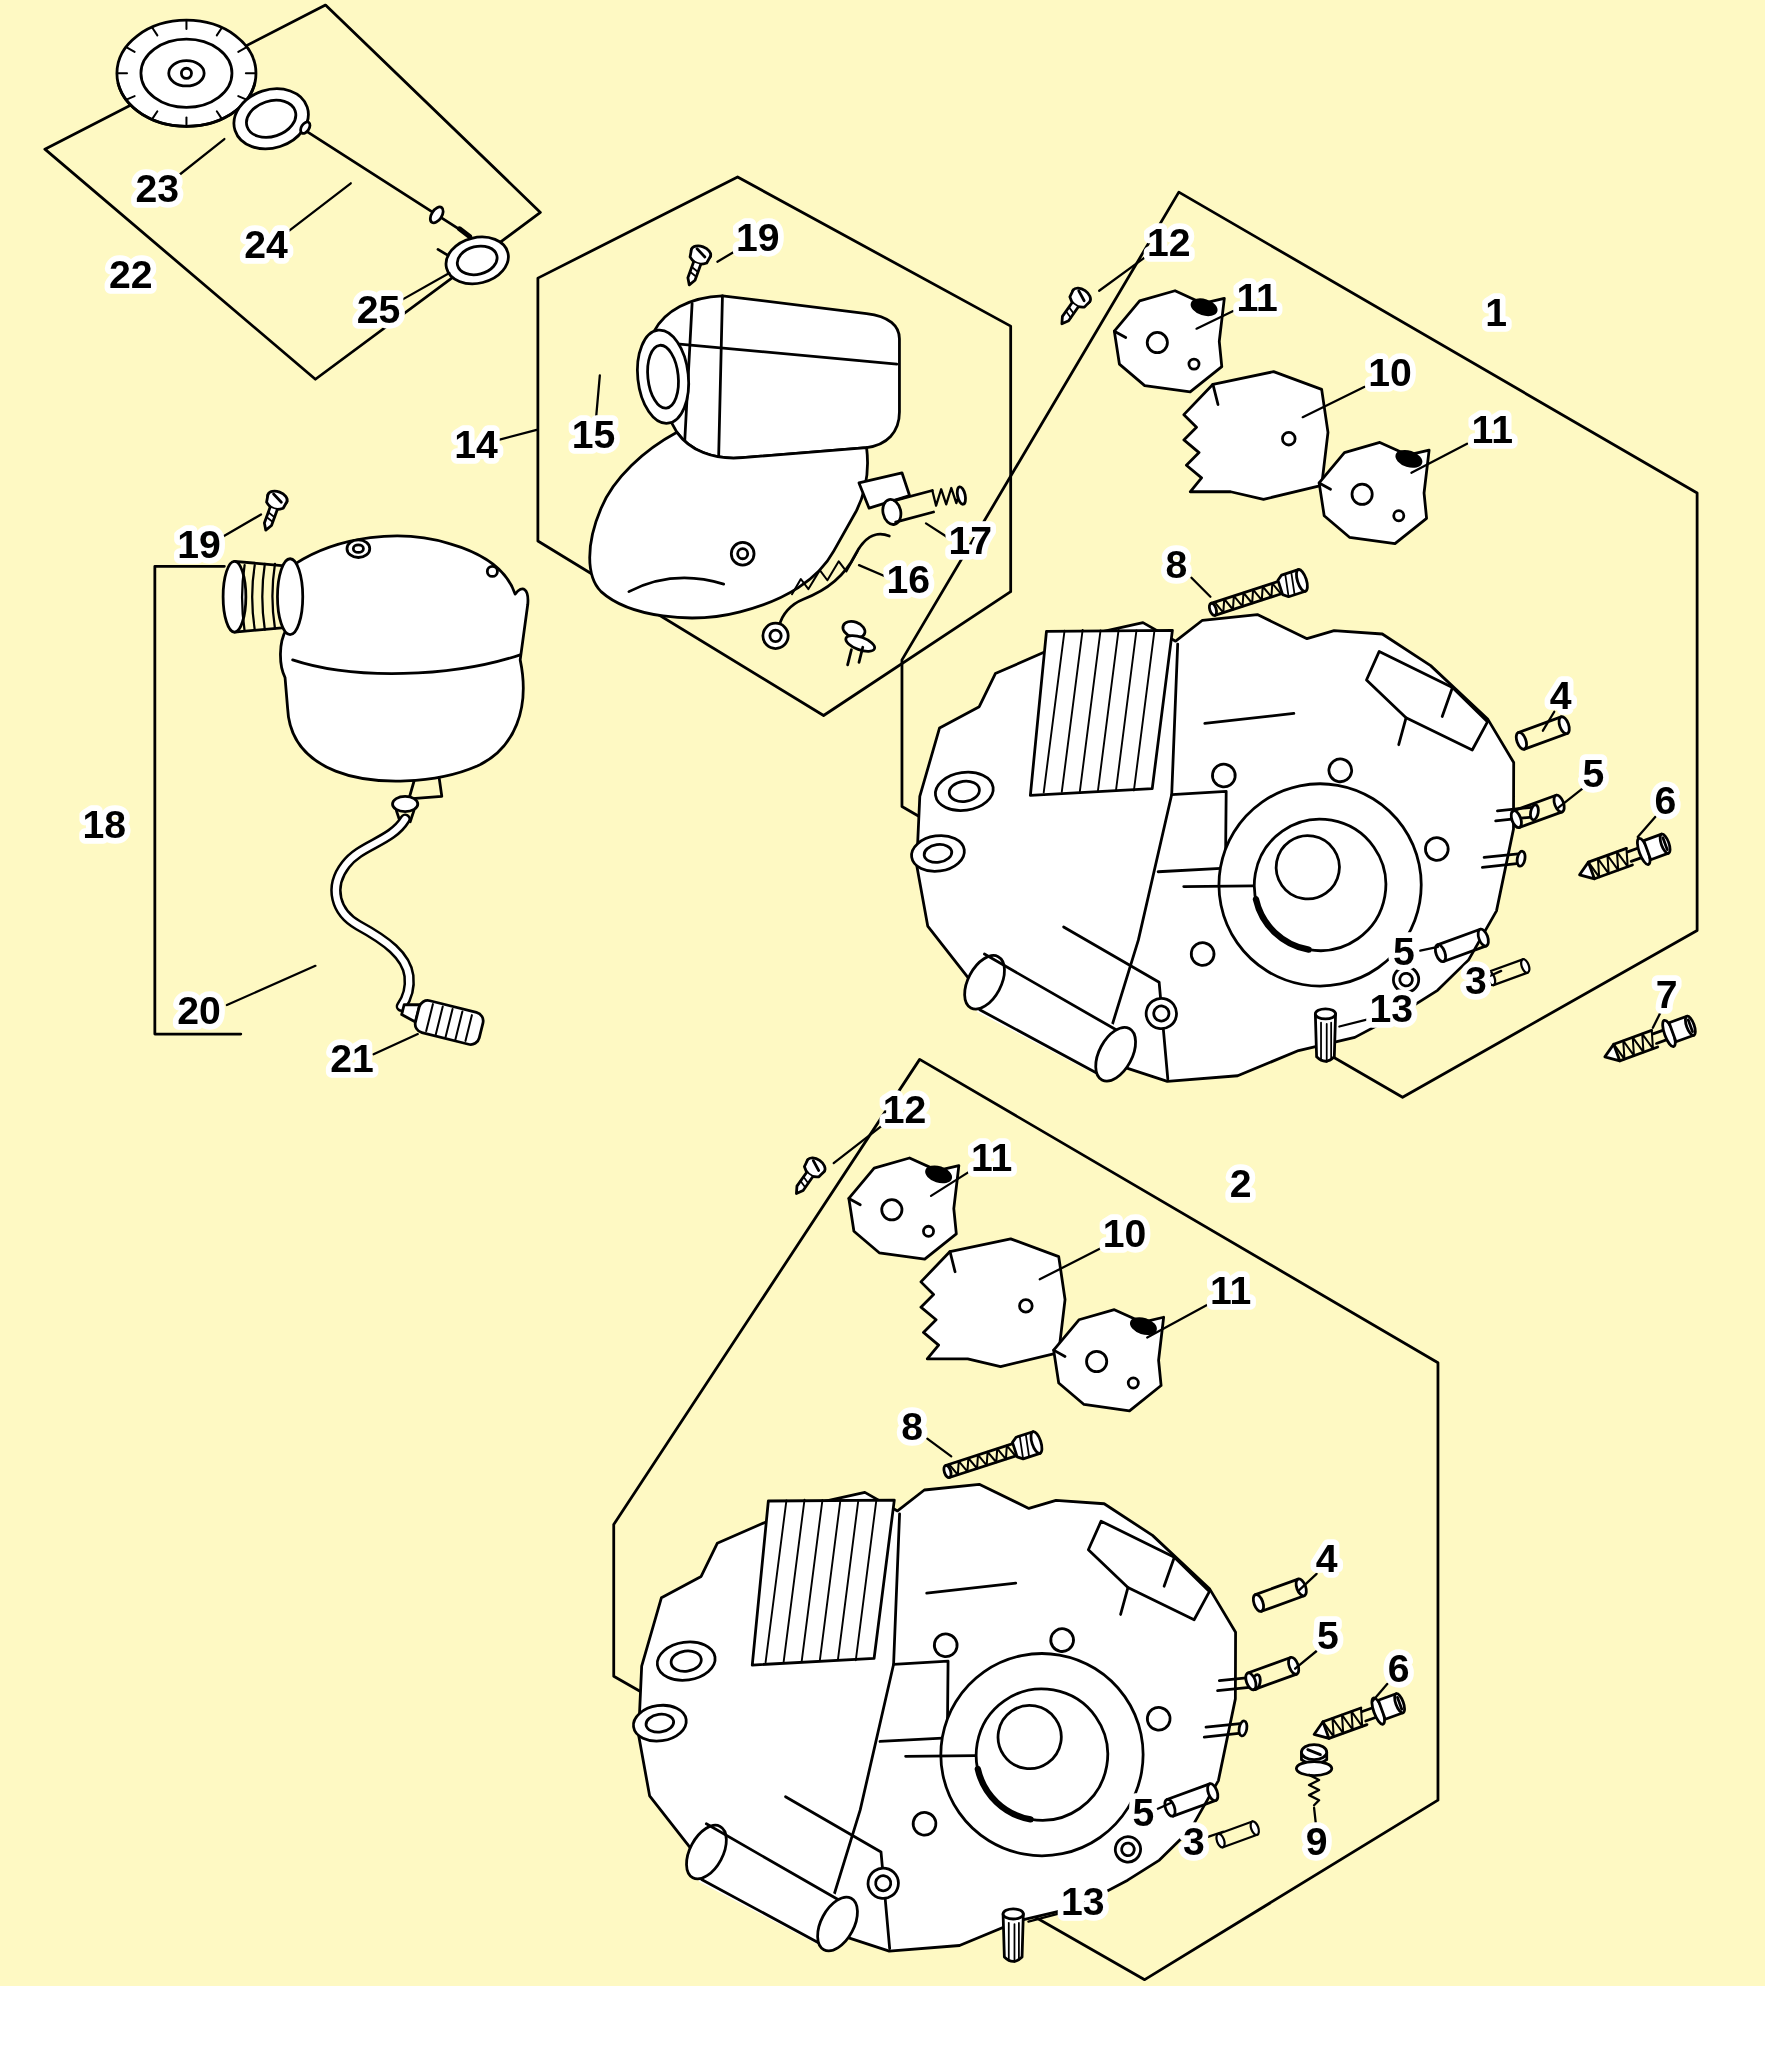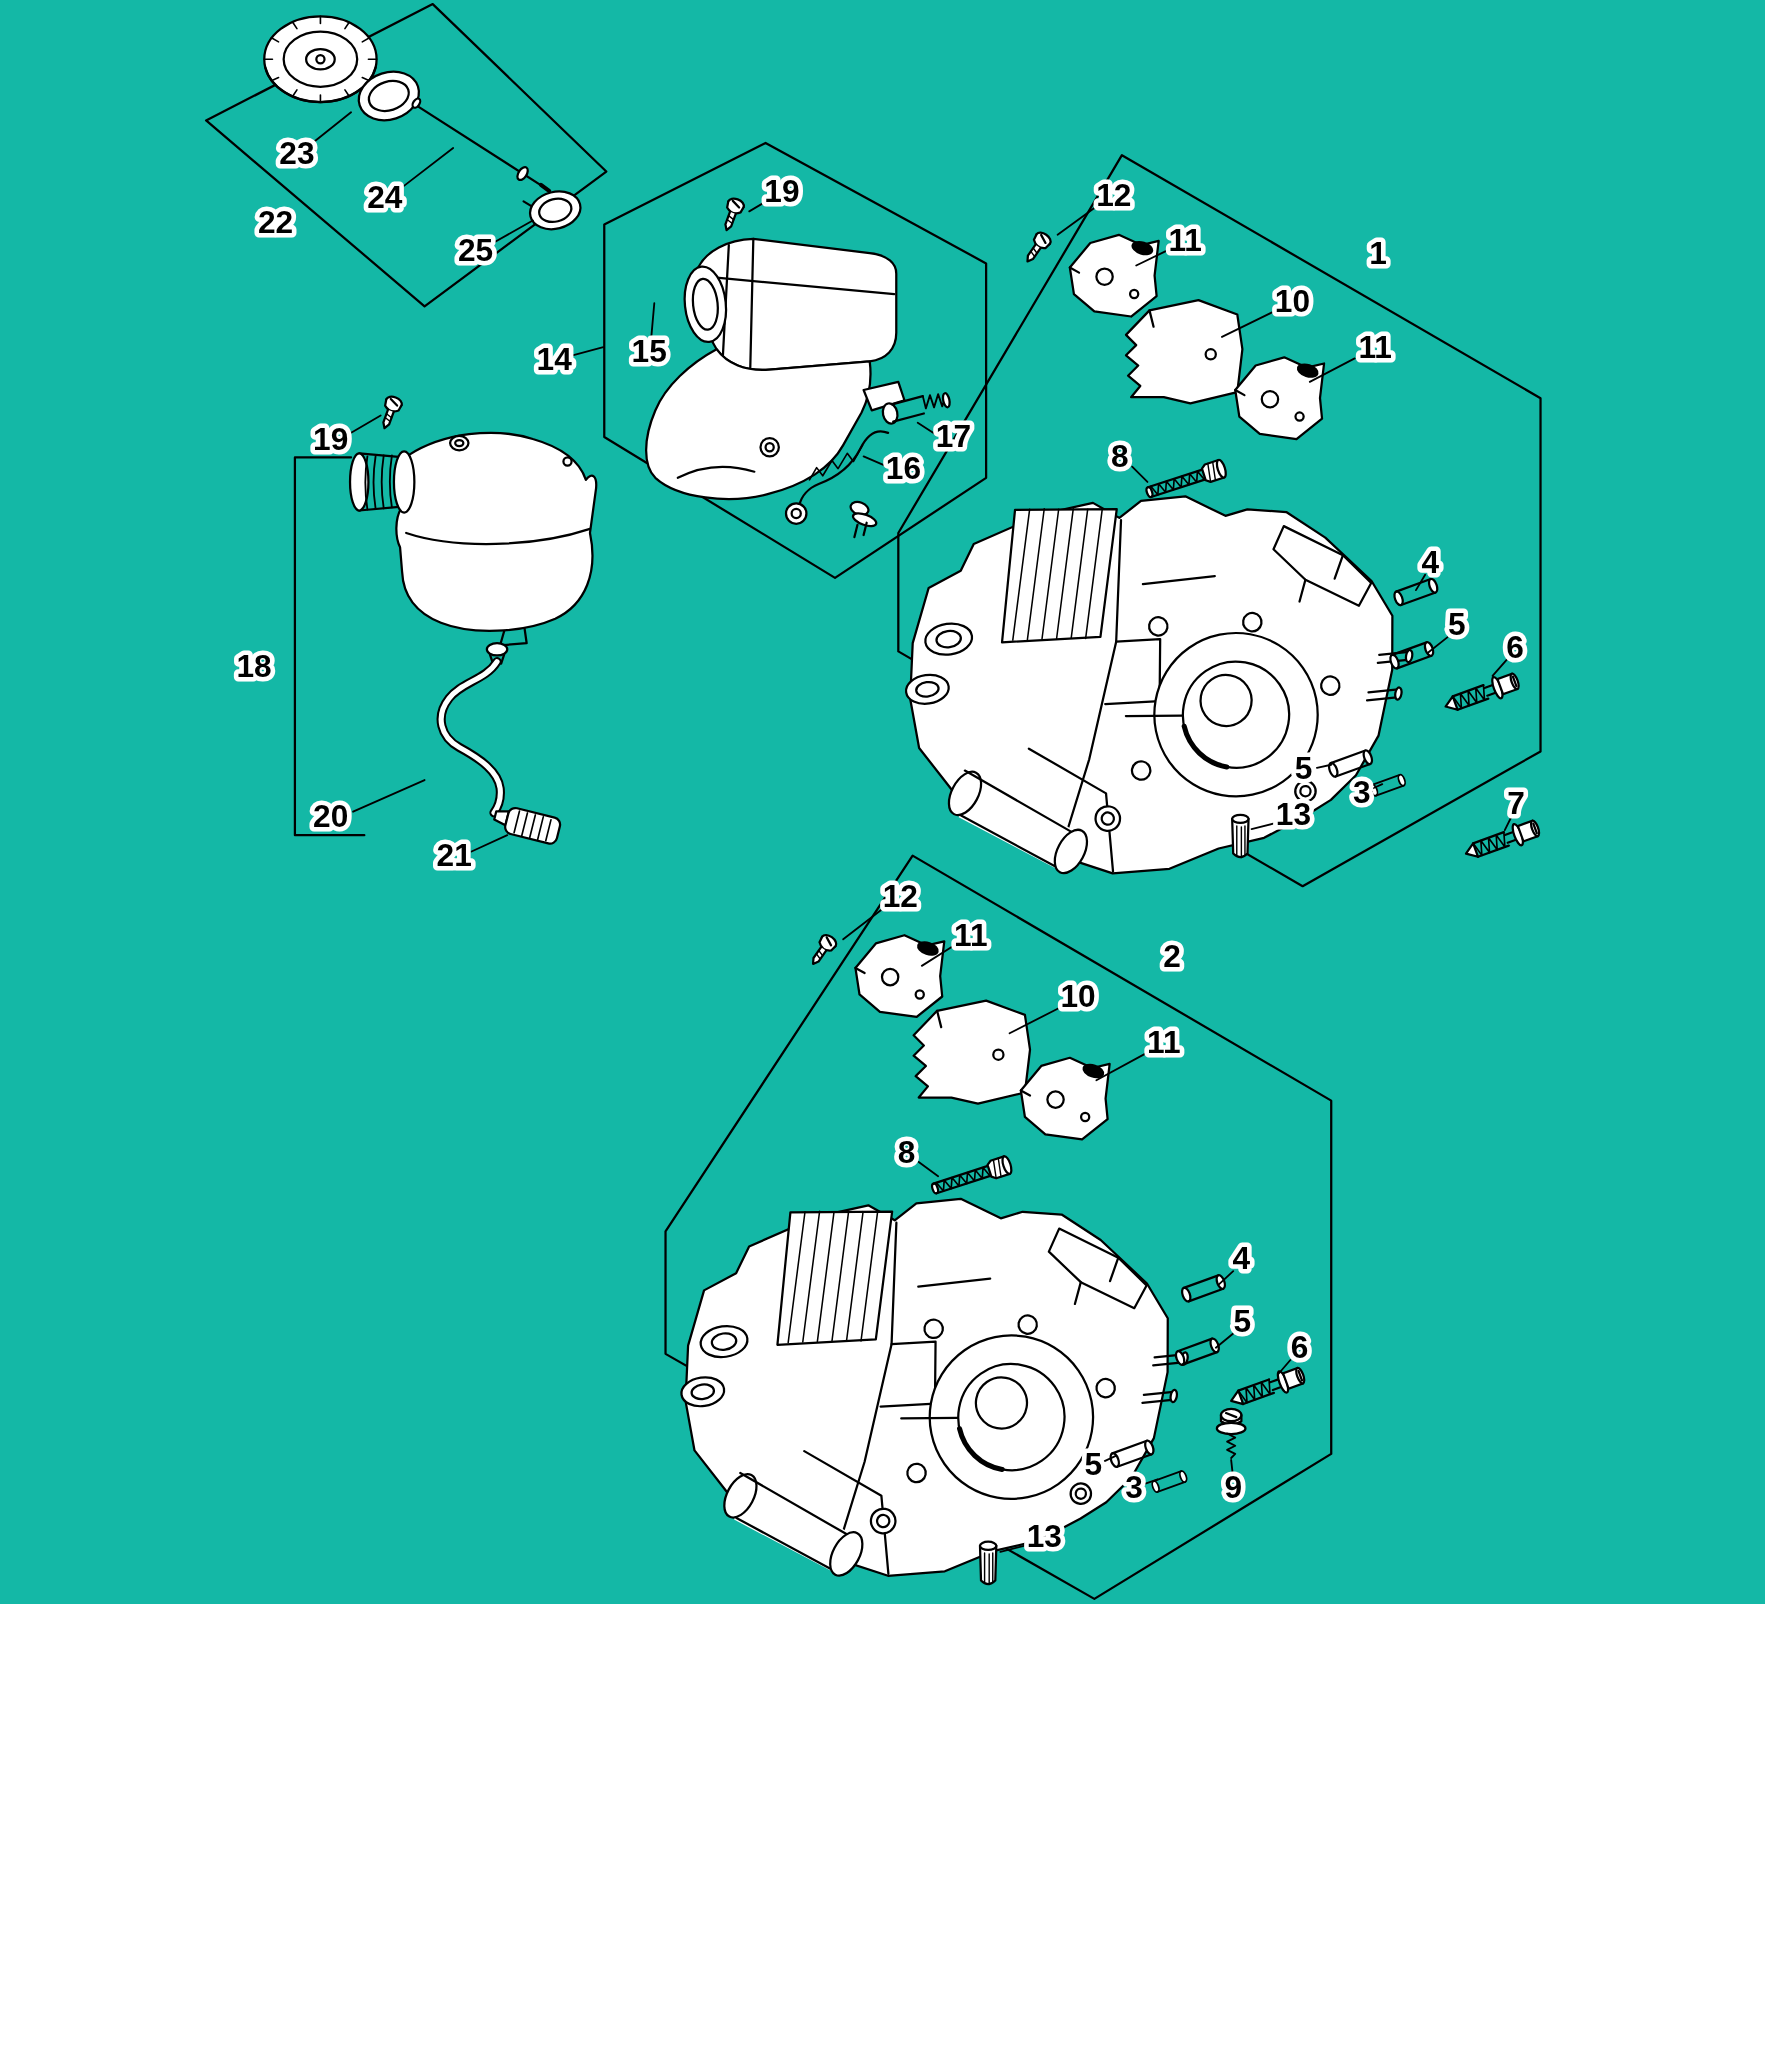--- a/index.html
+++ b/index.html
@@ -1,16 +1,16 @@
 <!DOCTYPE html>
 <html style="font-size:12.7px"><head>
 <meta charset="utf-8">
 <style>
   html,body{margin:0;padding:0;background:#ffffff;}
-  .page{width:1766px;height:1604px;background:#14b8a6;overflow:hidden;}
+  .page{width:1766px;height:1986px;background:#fef9c3;overflow:hidden;}
   .page svg{display:block;width:100%;height:100%;}
   .lbl{
     font-family:"Liberation Sans","DejaVu Sans",sans-serif;
     font-weight:bold;
     font-size:31px;
     fill:#000000;
     stroke:#ffffff;
     stroke-width:9px;
     paint-order:stroke;
     stroke-linejoin:round;

